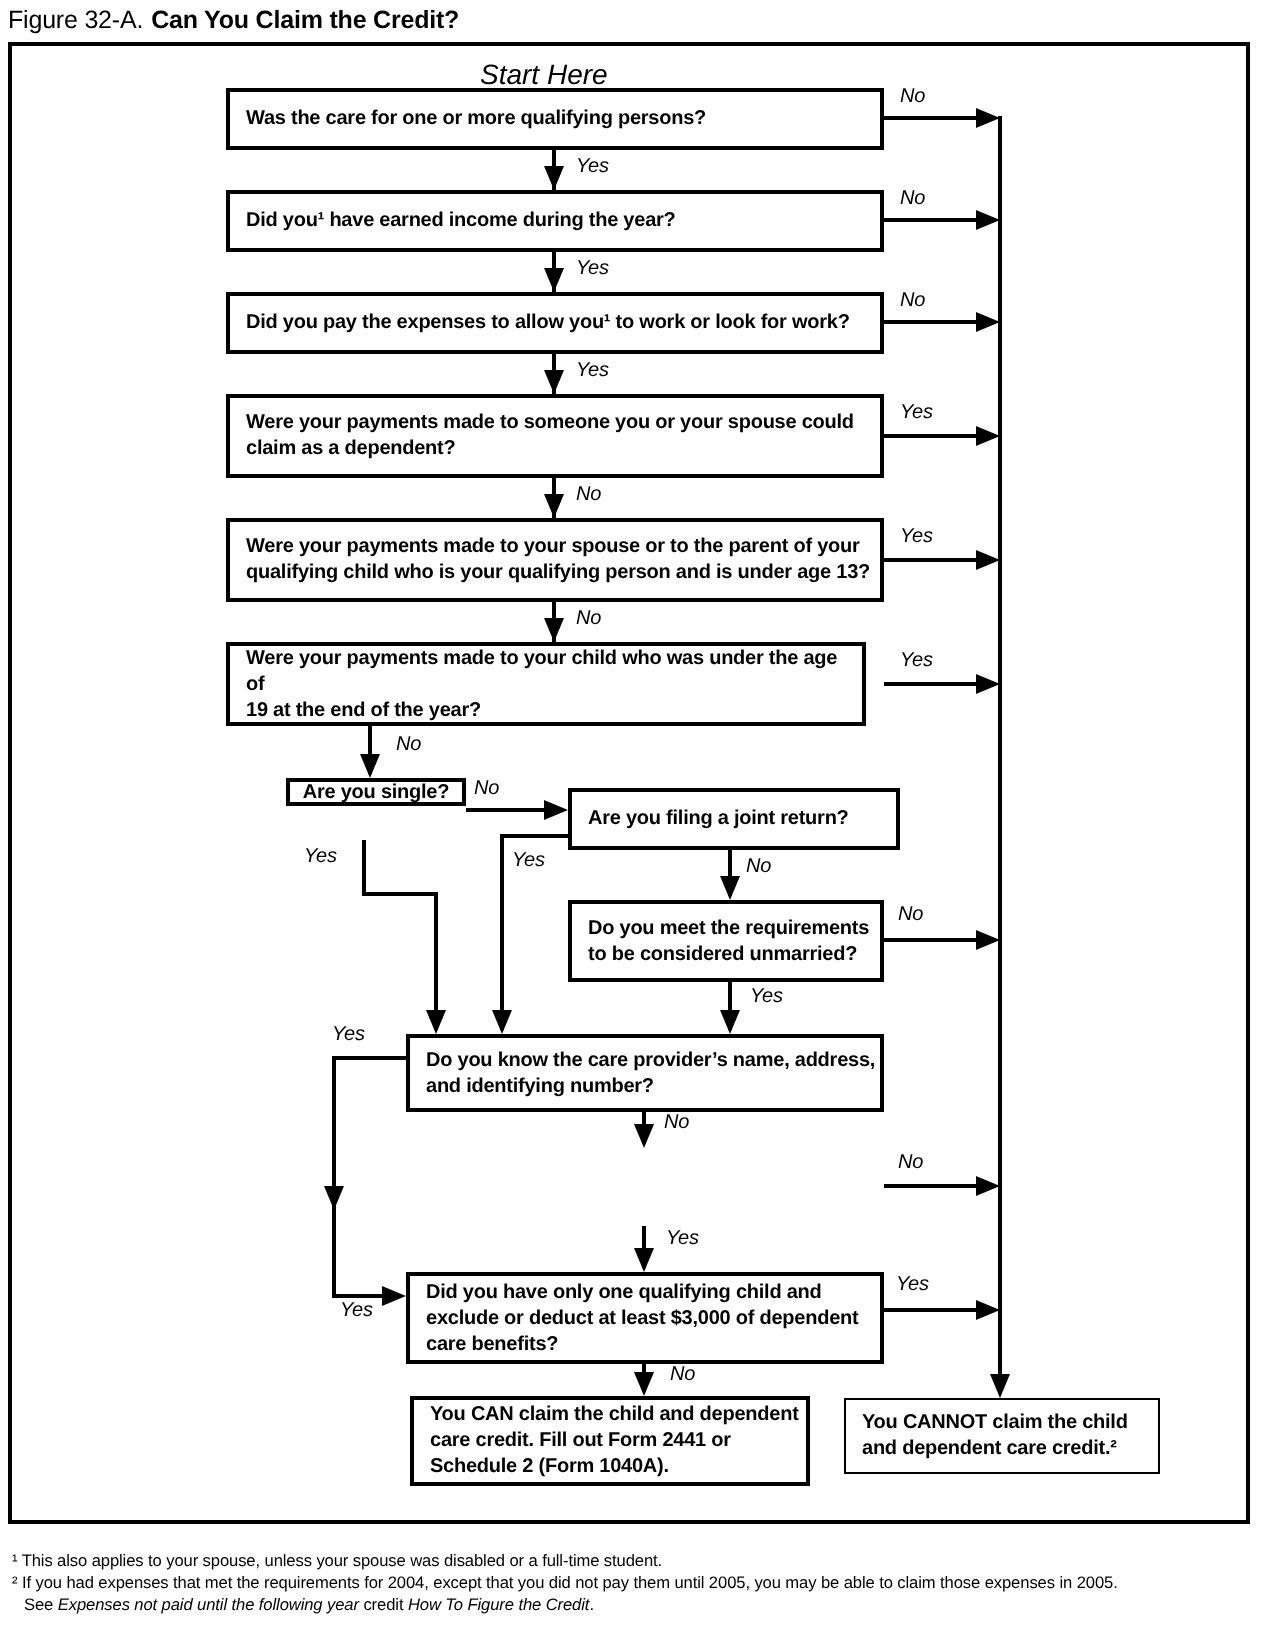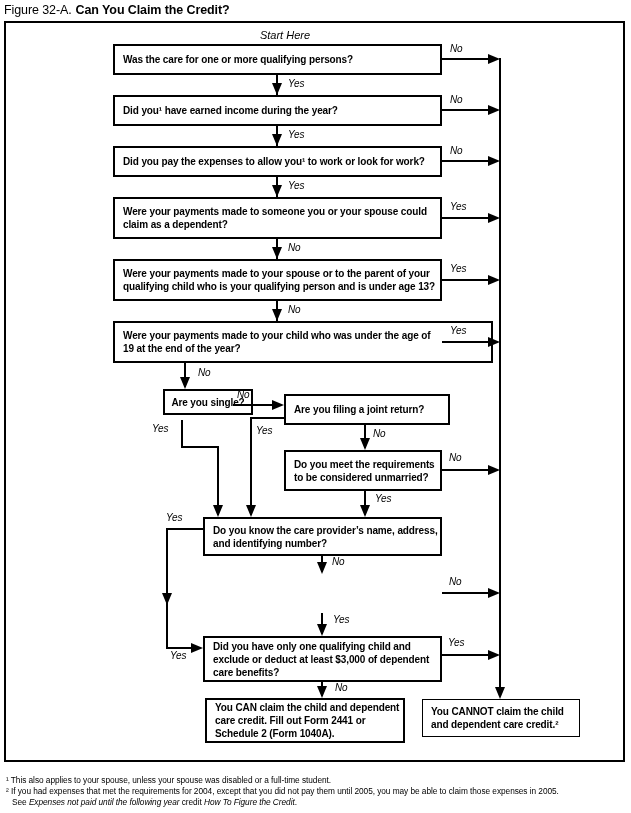--- a/index.html
+++ b/index.html
@@ -1,21 +1,21 @@
 <!DOCTYPE html>
 <html><head>
 <meta charset="utf-8">
 <style>
   html,body{margin:0;padding:0;background:#fff;}
   .page{position:relative;width:631px;height:813px;background:#fff;overflow:hidden;
         font-family:"Liberation Sans","DejaVu Sans",sans-serif;color:#000;}
   .title{position:absolute;left:4px;top:3px;font-size:12.5px;letter-spacing:-0.1px;}
   .title .bold{font-weight:bold;margin-left:4px;}
   .frame{position:absolute;left:4px;top:21px;width:621px;height:741px;border:2px solid #000;box-sizing:border-box;}
-  .start{position:absolute;left:240px;top:29px;width:90px;text-align:center;font-style:italic;font-size:11px;}
+  .start{position:absolute;left:240px;top:29px;width:90px;font-style:italic;font-size:14px;}
   .box{position:absolute;border:2px solid #000;background:#fff;box-sizing:border-box;
        display:flex;align-items:center;font-size:10px;line-height:13px;letter-spacing:-0.12px;}
   .box .bt{white-space:pre-line;padding:0 2px 0 8px;display:block;font-weight:bold;}
   .box.ctr{justify-content:center;}
   .box.ctr .bt{padding:0;text-align:center;}
   .box.thin{border-width:1px;}
   .hl{position:absolute;height:2px;background:#000;}
   .vl{position:absolute;width:2px;background:#000;}
   .ahr{position:absolute;width:0;height:0;border-top:5px solid transparent;border-bottom:5px solid transparent;border-left:12px solid #000;}
   .ahd{position:absolute;width:0;height:0;border-left:5px solid transparent;border-right:5px solid transparent;border-top:12px solid #000;}
@@ -44,25 +44,25 @@
       <span class="bt">Did you¹ have earned income during the year?</span>
     </div>
   <div class="box" style="left:113px;top:197px;width:329px;height:42px;">
       <span class="bt">Were your payments made to someone you or your spouse could
 claim as a dependent?</span>
     </div>
   <div class="box" style="left:113px;top:259px;width:329px;height:42px;">
       <span class="bt">Were your payments made to your spouse or to the parent of your
 qualifying child who is your qualifying person and is under age 13?</span>
     </div>
-  <div class="box" style="left:113px;top:321px;width:380px;height:42px;">
+  <div class="box" style="left:113px;top:321px;width:320px;height:42px;">
       <span class="bt">Were your payments made to your child who was under the age of
 19 at the end of the year?</span>
     </div>
-  <div class="box ctr" style="left:143px;top:389px;width:90px;height:26px;margin-left:20px;">
+  <div class="box ctr" style="left:143px;top:389px;width:90px;height:14px;">
       <span class="bt">Are you single?</span>
     </div>
   <div class="box" style="left:284px;top:394px;width:166px;height:31px;">
       <span class="bt">Are you filing a joint return?</span>
     </div>
   <div class="box" style="left:284px;top:450px;width:158px;height:41px;">
       <span class="bt">Do you meet the requirements
 to be considered unmarried?</span>
     </div>
   <div class="box" style="left:203px;top:517px;width:239px;height:39px;">

